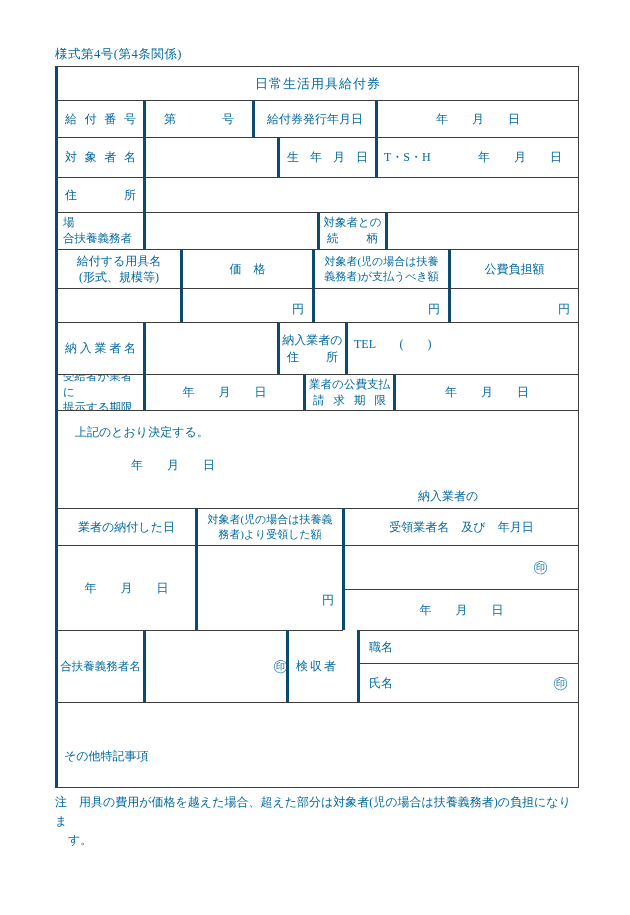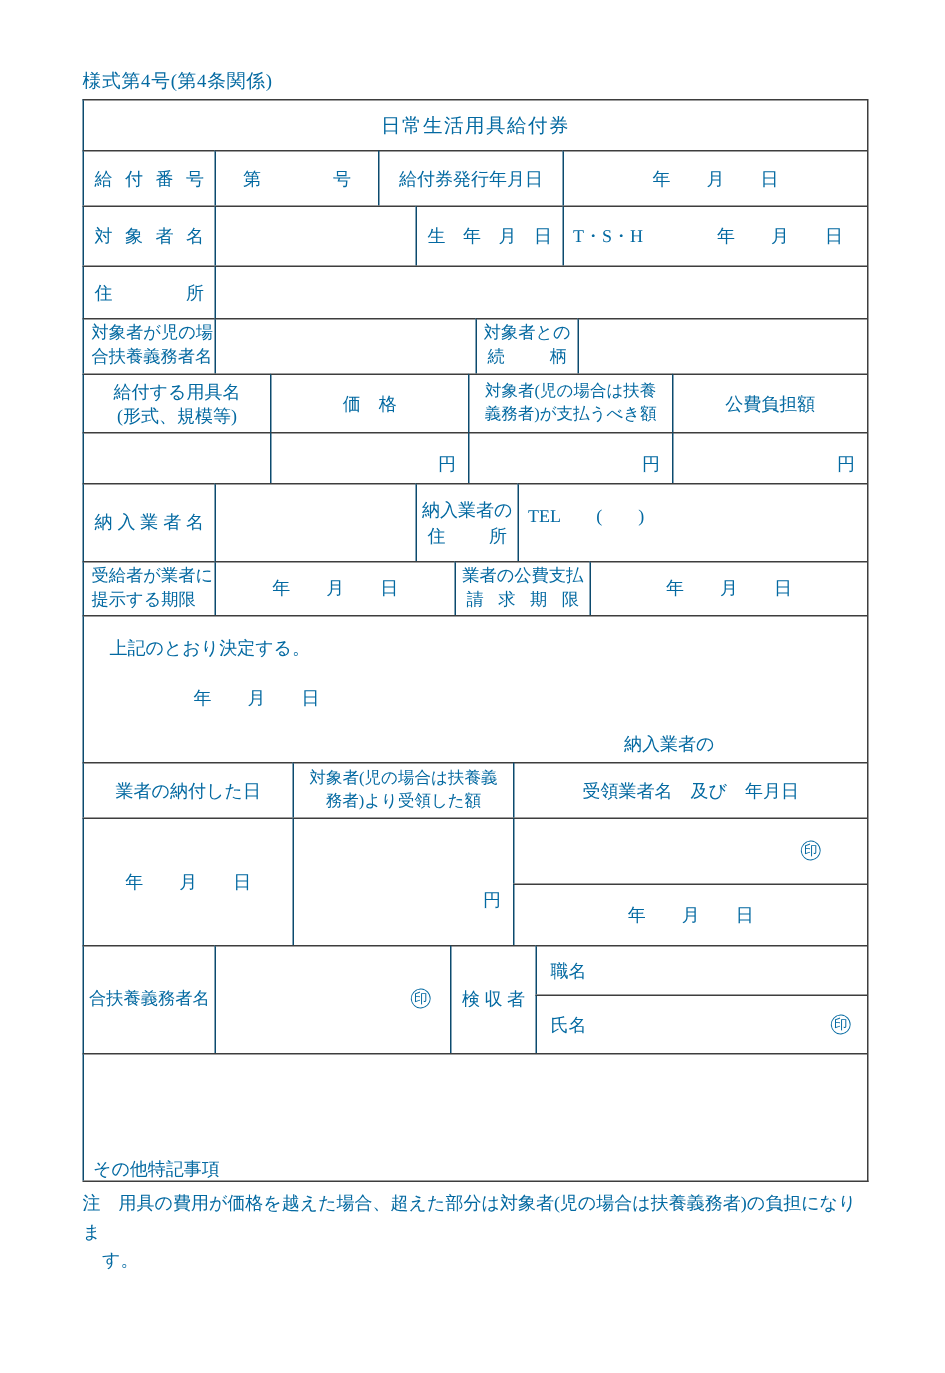--- a/index.html
+++ b/index.html
@@ -9,21 +9,21 @@
     font-family:"Liberation Serif","DejaVu Serif",serif;
     color:#0369a1;
   }
   .form-no { position:absolute; left:55px; top:46px; font-size:12.5px; letter-spacing:0.5px; }
   .sheet {
     position:absolute; left:55px; top:66px; width:523px; height:721px;
     border-right:1px solid #3d3d3d; border-bottom:1px solid #3d3d3d;
   }
   .c {
     position:absolute; box-sizing:border-box;
-    border-top:1px solid #3d3d3d; border-left:1px solid #0c4a6e;
+    border-top:1px solid #3d3d3d; border-left:3px solid #0c4a6e;
     display:flex; align-items:center; font-size:12px; line-height:1.35;
     overflow:hidden;
   }
   .center { justify-content:center; text-align:center; }
   .pre { white-space:pre-line; }
   .jspan { flex:1; text-align:justify; text-align-last:justify; padding:0 7px; }
   .col { flex-direction:column; justify-content:center; }
   .col > span { display:block; width:100%; box-sizing:border-box; }
   .j2 { text-align:justify; text-align-last:justify; padding:0 7px; }
   .c1 { text-align:center; }
@@ -140,32 +140,32 @@
       </div>
     <div class="c" style="left:287px;top:479px;width:236px;height:44px;justify-content:flex-end;padding-right:30px">
       <span class="seal">㊞</span>
     </div>
     <div class="c center" style="left:287px;top:523px;width:236px;height:41px">年　　月　　日</div>
 
     <div class="c center mid nowrap" style="left:0;top:564px;width:88px;height:72px;padding:0 2px">合扶養義務者名</div>
     <div class="c" style="left:88px;top:564px;width:157px;height:72px;justify-content:flex-end;padding-right:12px">
       <span class="seal">㊞</span>
     </div>
-    <div class="c" style="left:245px;top:564px;width:57px;height:72px">
+    <div class="c" style="left:231px;top:564px;width:57px;height:72px">
       <span class="jspan">検収者</span>
     </div>
     <div class="c" style="left:302px;top:564px;width:221px;height:33px;align-items:center;padding-left:9px">
       <span>職名</span>
     </div>
     <div class="c" style="left:302px;top:597px;width:221px;height:39px;justify-content:space-between;padding:0 10px 0 9px">
       <span>氏名</span>
       <span class="seal">㊞</span>
     </div>
 
-    <div class="c" style="left:0;top:636px;width:523px;height:85px;align-items:flex-end;padding:22px 0 0 6px">
+    <div class="c" style="left:0;top:636px;width:523px;height:85px;align-items:center;padding:22px 0 0 6px">
       <span>その他特記事項</span>
     </div>
 
   </div>
 
   <div class="note">
     <div>注　用具の費用が価格を越えた場合、超えた部分は対象者(児の場合は扶養義務者)の負担になりま</div>
     <div class="l2">す。</div>
   </div>
 

